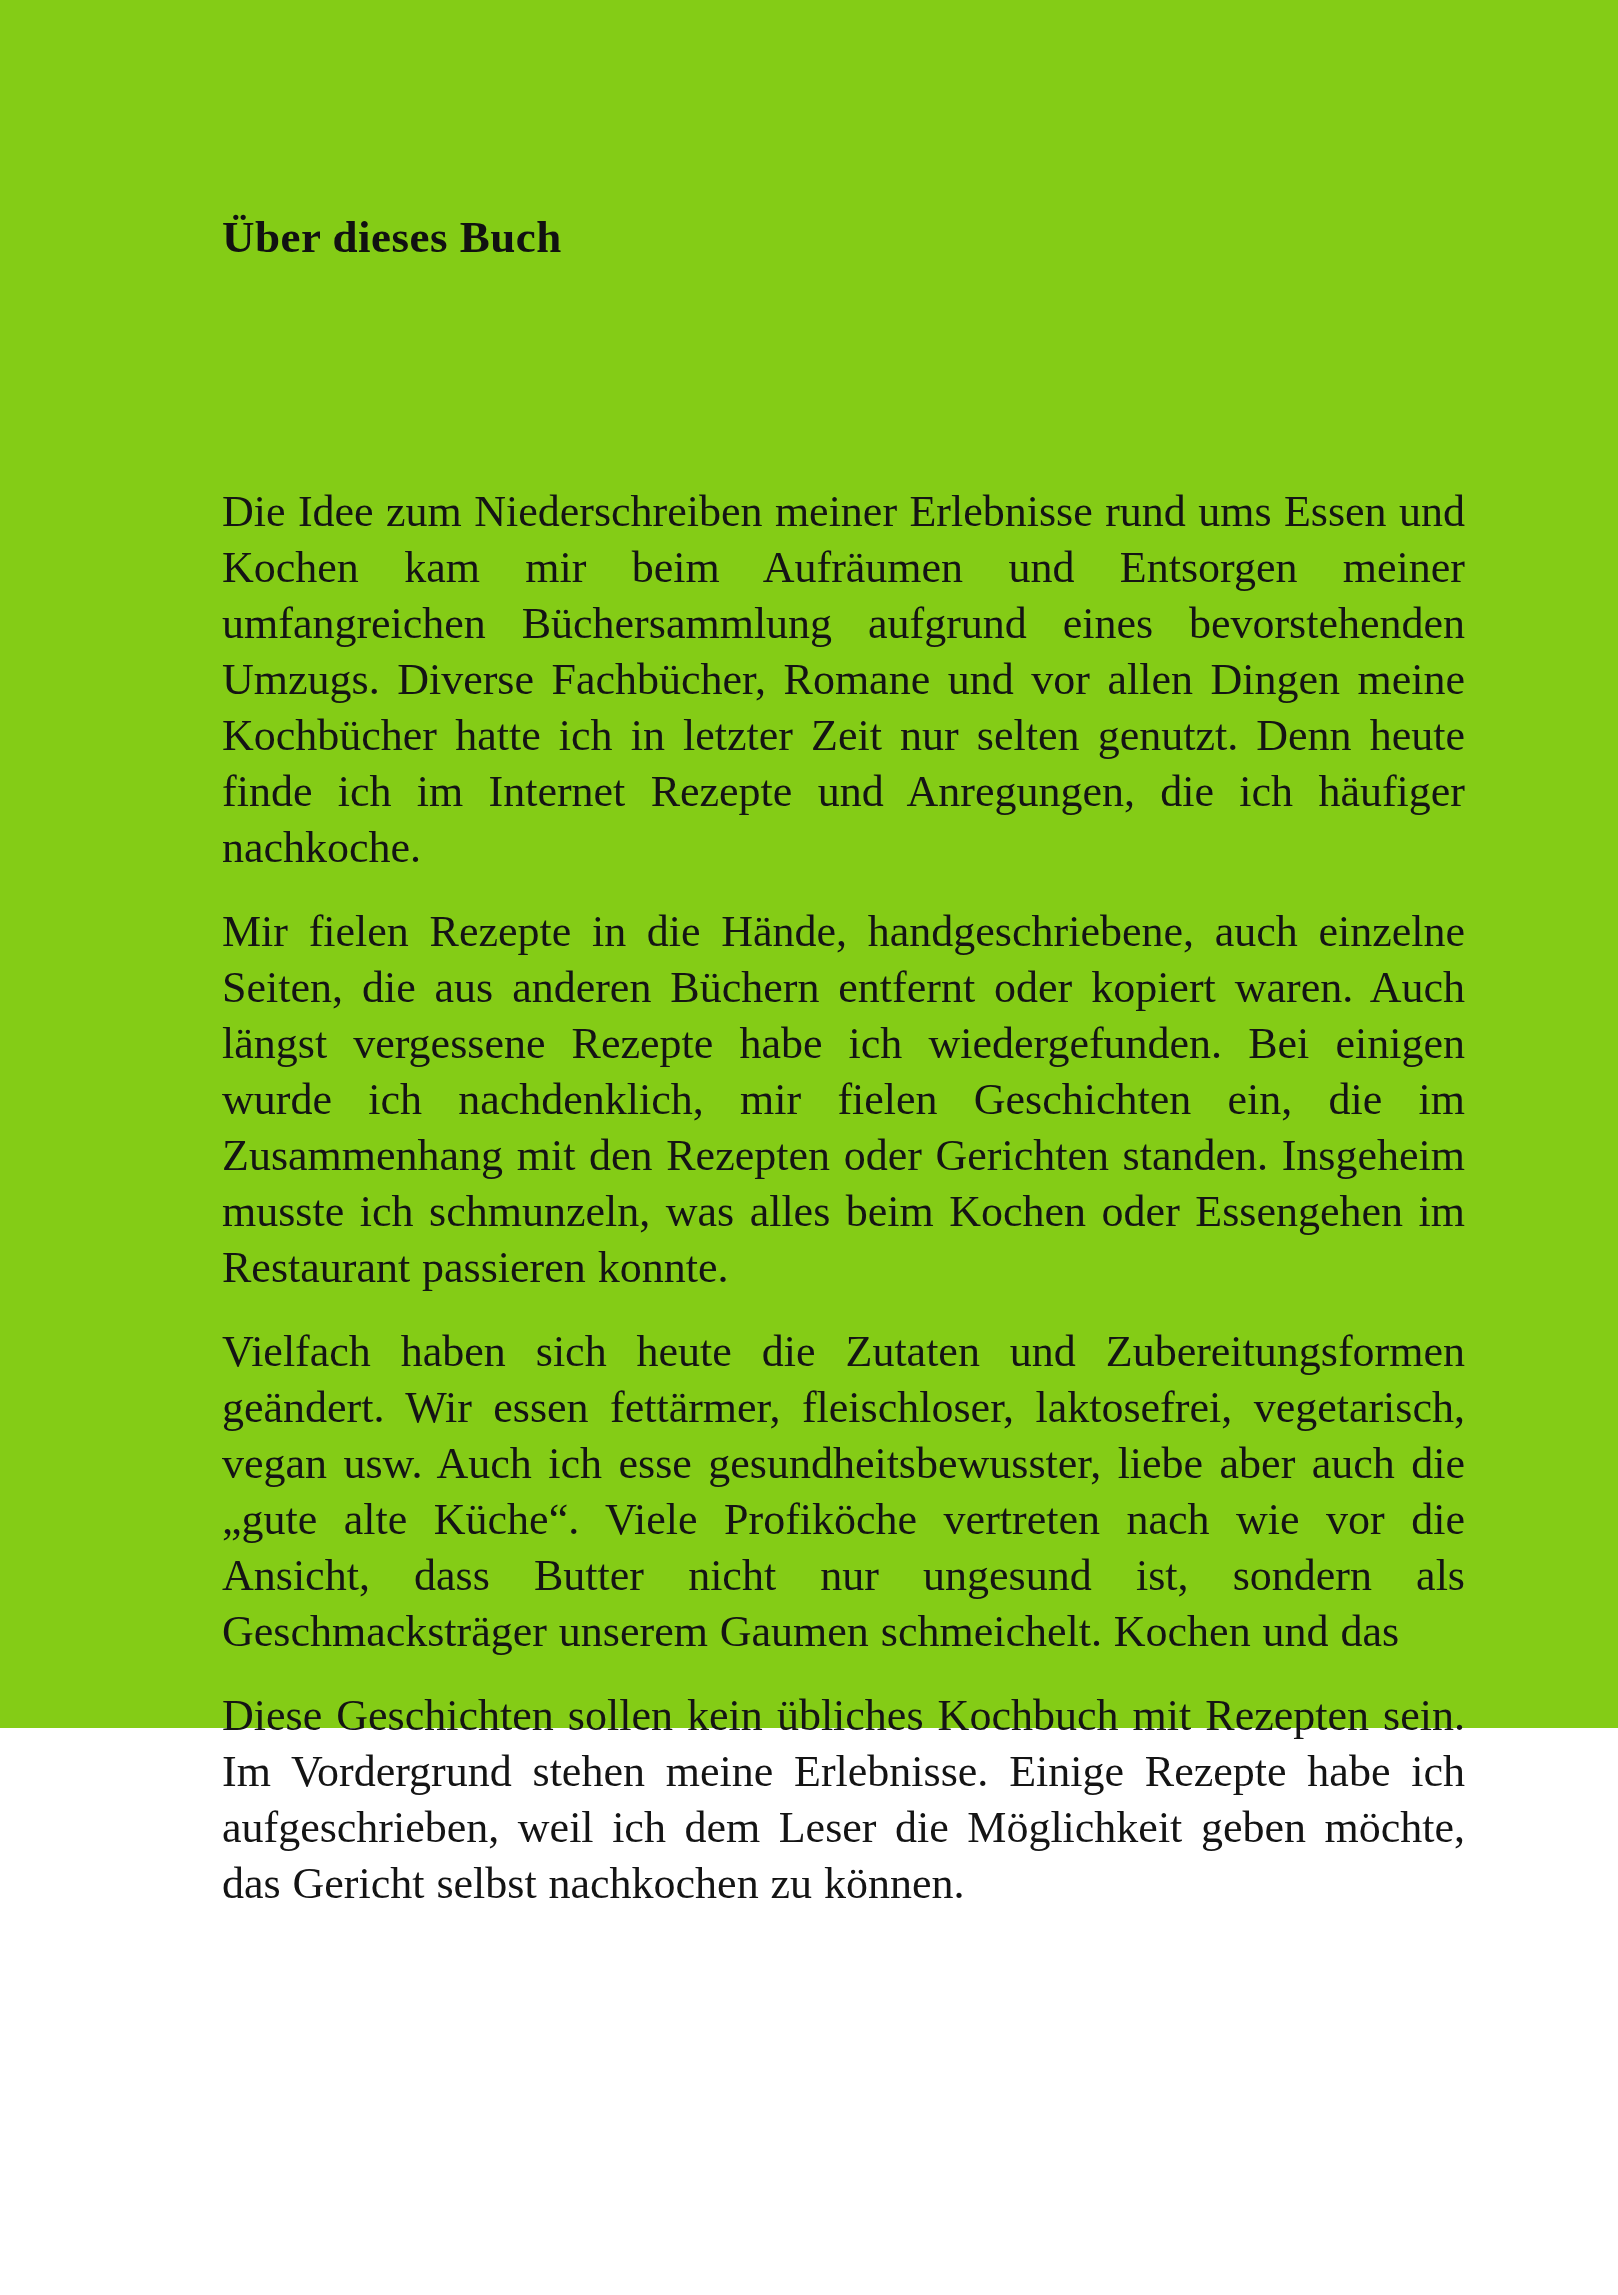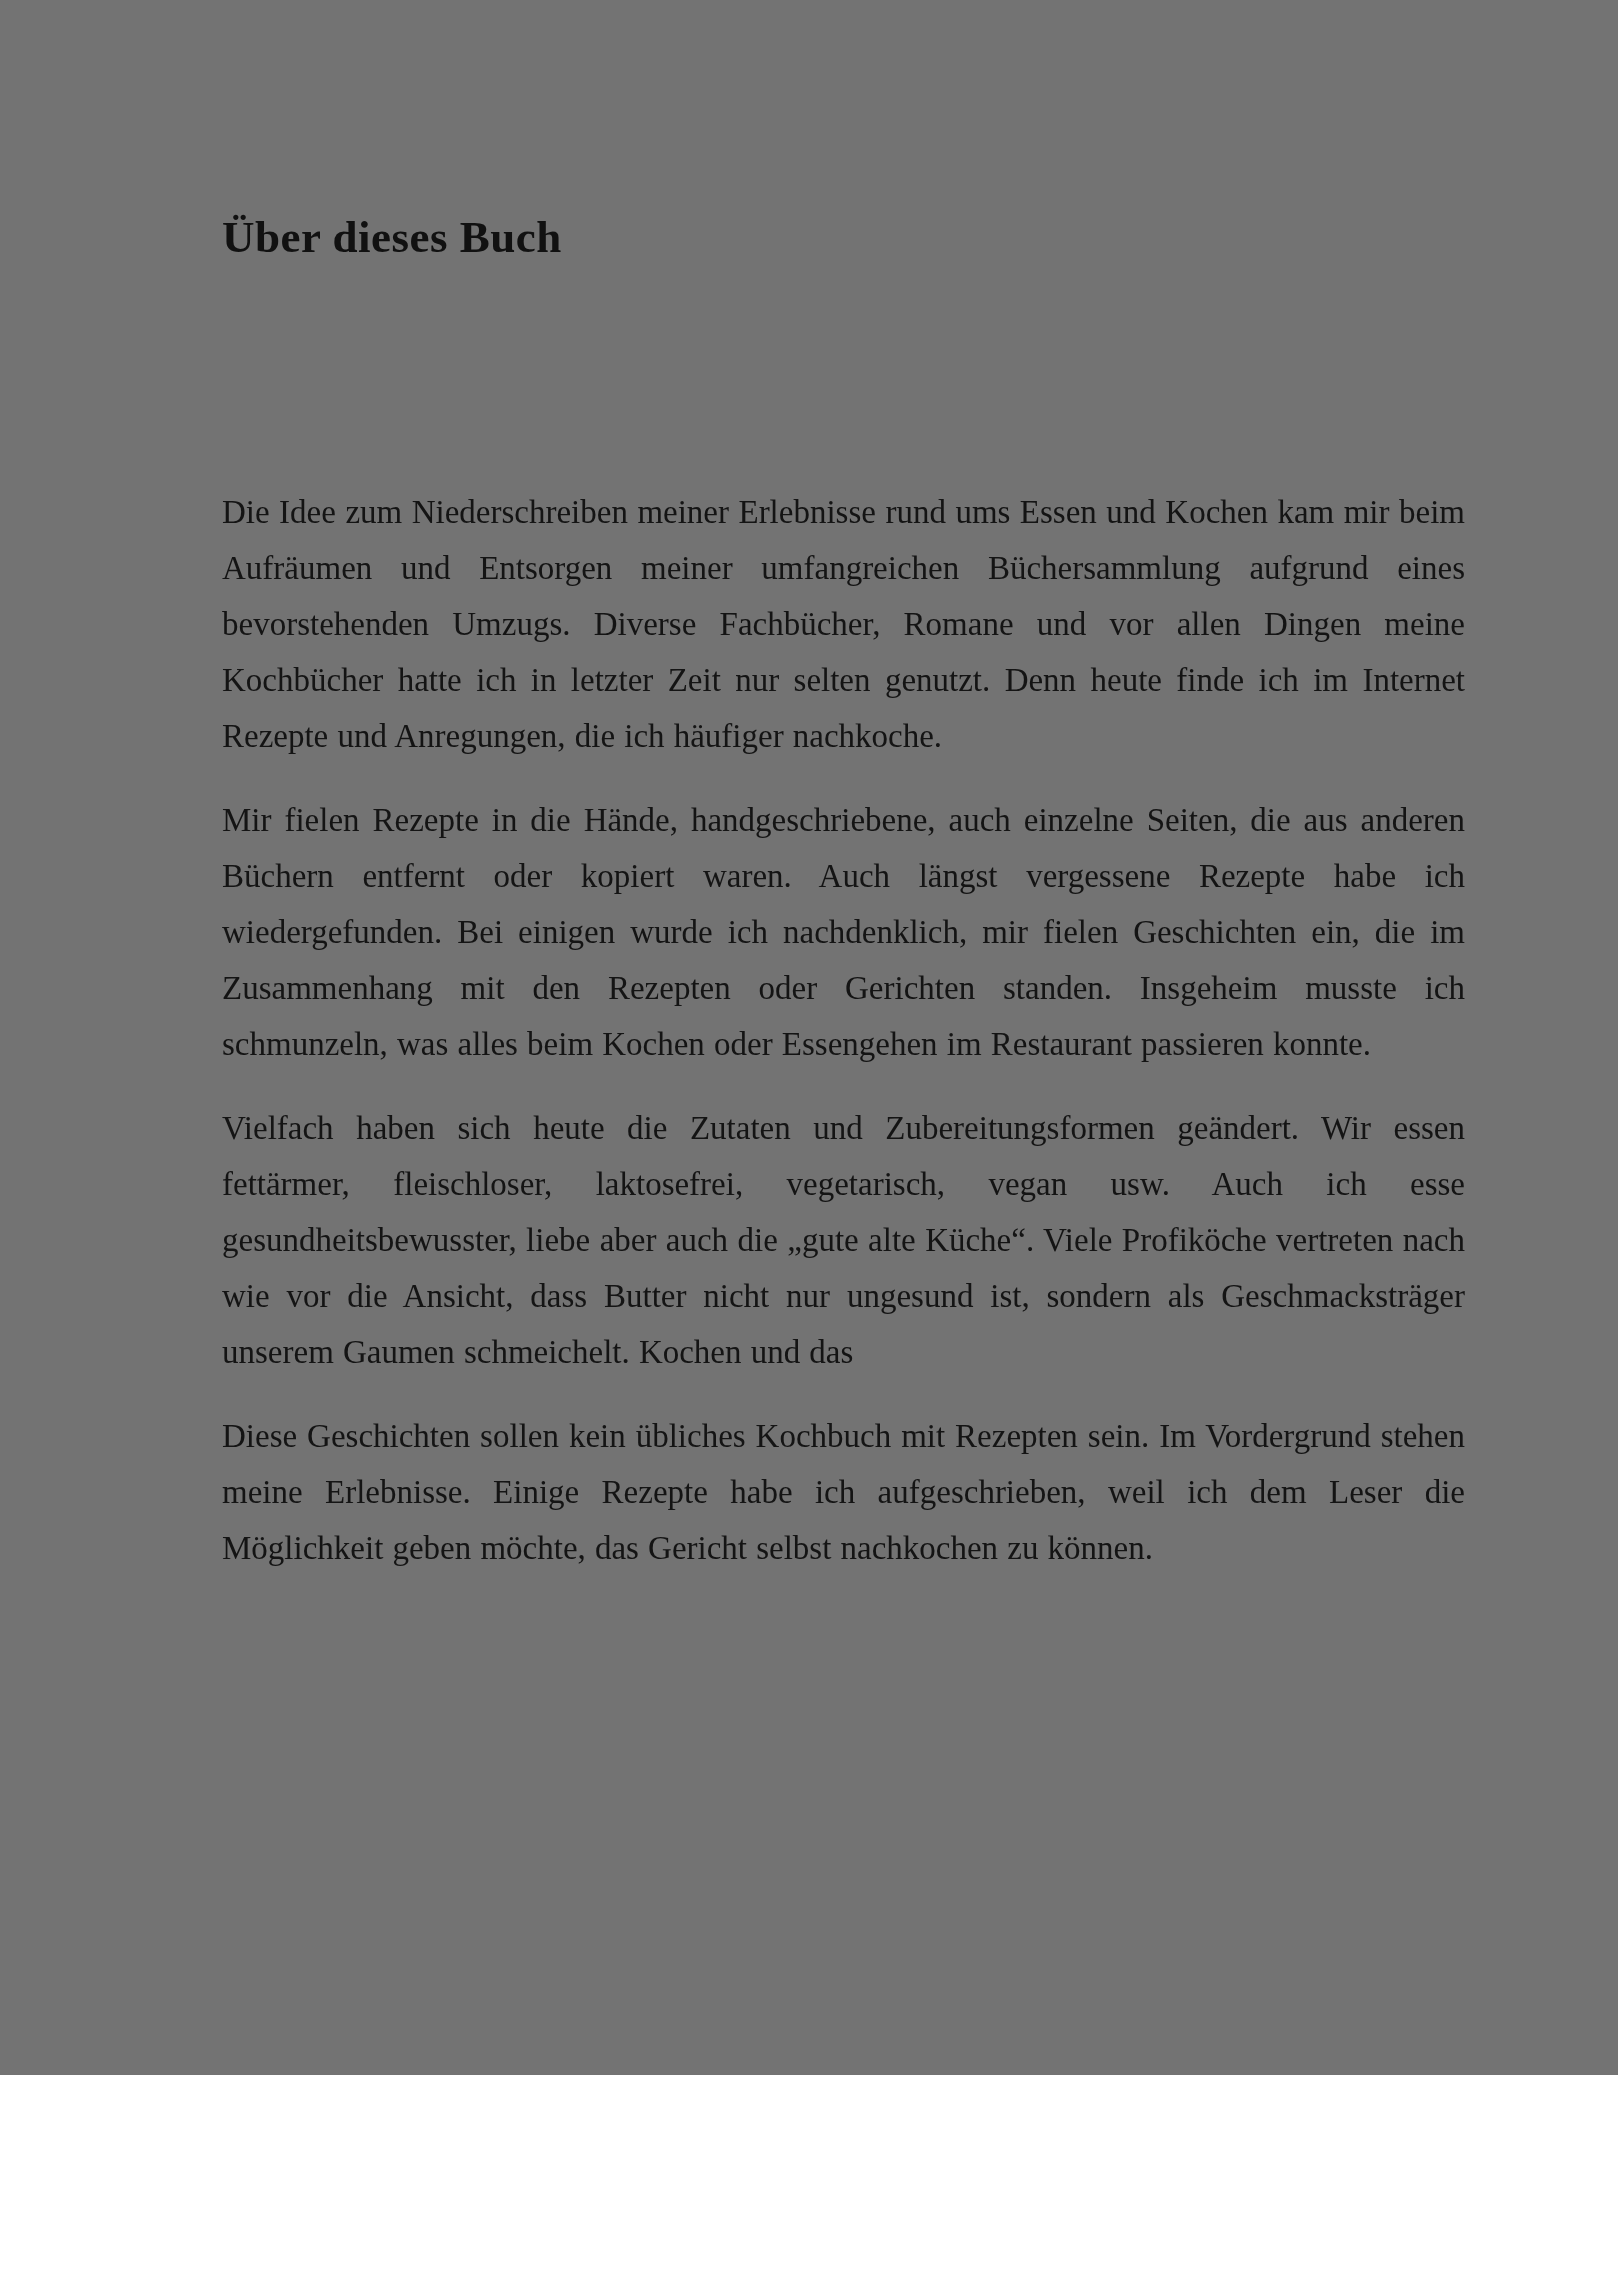--- a/index.html
+++ b/index.html
@@ -10,33 +10,33 @@
   body {
     width: 1618px;
     height: 2295px;
     font-family: "Liberation Serif", "DejaVu Serif", serif;
     color: #141414;
     overflow: hidden;
   }
   .page {
     box-sizing: border-box;
     width: 1618px;
-    height: 2075px;
+    height: 1728px;
     padding: 211px 153px 0 222px;
-    background: #737373;
+    background: #84cc16;
   }
   .title {
     font-size: 45px;
     font-weight: 700;
     margin: 0 0 221px 0;
     letter-spacing: 0.5px;
     color: #111111;
   }
   .text-block p {
-    font-size: 33px;
+    font-size: 44px;
     line-height: 56px;
     text-align: justify;
     text-justify: inter-word;
     margin: 0 0 28px 0;
     hyphens: auto;
     -webkit-hyphens: auto;
     word-spacing: 0.9px;
   }
   .text-block p:last-child {
     margin-bottom: 0;

